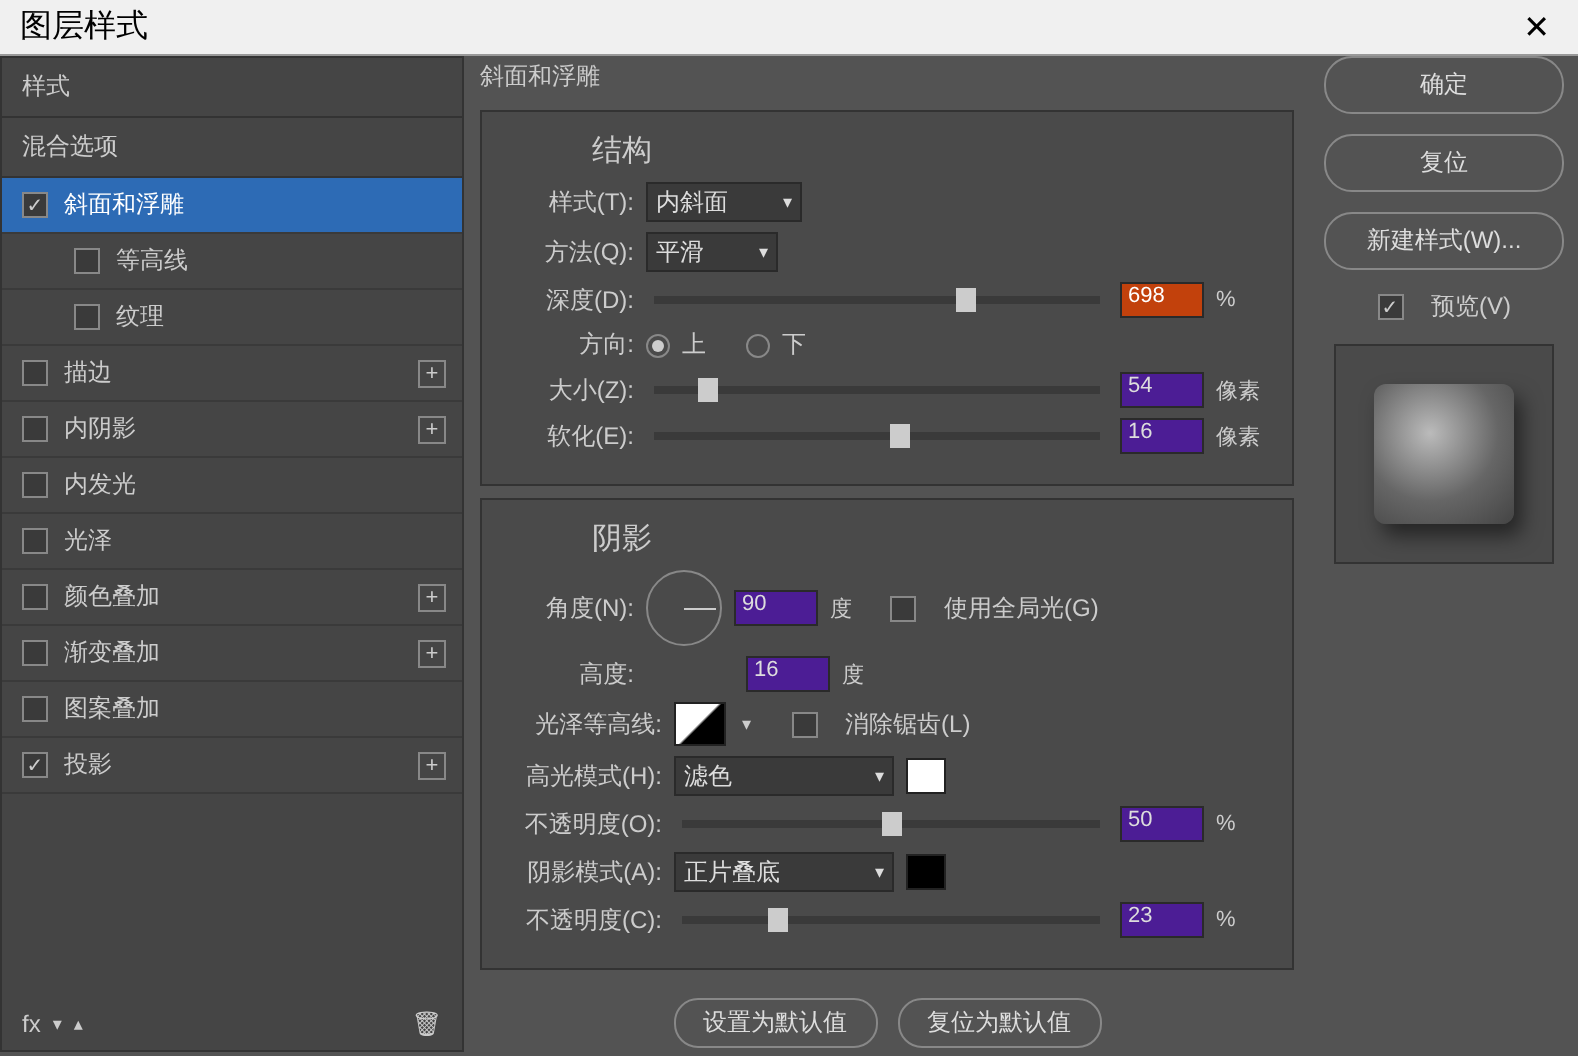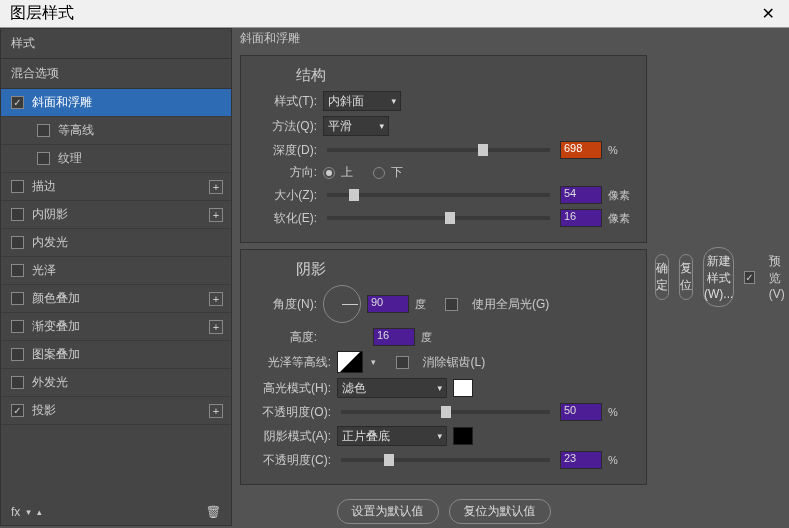--- a/index.html
+++ b/index.html
@@ -32,21 +32,21 @@
 .unit { font-size: 11px; color: #ccc; width: 26px; }
 .radio { width: 12px; height: 12px; border: 1px solid #888; border-radius: 50%; display: inline-flex; align-items: center; justify-content: center; }
 .radio.checked::after { content: ""; width: 6px; height: 6px; background: #ccc; border-radius: 50%; }
 .angle-dial { width: 38px; height: 38px; border: 1px solid #888; border-radius: 50%; position: relative; }
 .angle-dial::after { content: ""; position: absolute; width: 16px; height: 1px; background: #ccc; top: 50%; left: 50%; transform-origin: left; }
 .swatch { width: 20px; height: 18px; border: 1px solid #222; }
 .curve-swatch { width: 26px; height: 22px; border: 1px solid #222; background: linear-gradient(135deg, #fff 0%, #fff 48%, #000 52%, #000 100%); margin-right: 2px;}
 .curve-caret { font-size: 9px; color: #ccc; }
 .btn-row { display: flex; gap: 10px; justify-content: center; padding: 8px 0; }
 .pill-btn { border: 1px solid #888; border-radius: 12px; padding: 3px 14px; font-size: 12px; color: #ddd; background: transparent; cursor: pointer; }
-.right-panel { width: 134px; display: flex; flex-direction: row; align-items: center; gap: 10px; }
+.right-panel { width: 134px; display: flex; flex-direction: column; align-items: center; gap: 10px; }
 .right-btn { width: 120px; border: 1px solid #888; border-radius: 14px; padding: 5px 0; text-align: center; font-size: 12px; color: #ddd; background: transparent; cursor: pointer; }
 .preview-row { display: flex; align-items: center; gap: 6px; font-size: 12px; color: #ccc; }
 .preview-box { width: 110px; height: 110px; background: #4a4a4a; border: 1px solid #333; display: flex; align-items: center; justify-content: center; }
 .preview-sphere { width: 70px; height: 70px; border-radius: 6px; background: radial-gradient(circle at 40% 35%, #bbb, #666 55%, #444 100%); box-shadow: 4px 6px 10px rgba(0,0,0,0.5); }
 </style>
 </head>
 <body>
 
 <div class="titlebar">
   <span>图层样式</span>
@@ -97,24 +97,20 @@
         <div class="style-row">
           <span class="chk"></span>
           <span>渐变叠加</span>
           <span class="plus-box">+</span>
         </div>
         <div class="style-row">
           <span class="chk"></span>
           <span>图案叠加</span>
         </div>
         <div class="style-row">
-          <span class="chk"></span>
-          <span>外发光</span>
-        </div>
-        <div class="style-row">
           <span class="chk checked"></span>
           <span>投影</span>
           <span class="plus-box">+</span>
         </div>
       </div>
     <div class="left-footer">
       <span>fx</span>
       <span style="font-size:9px;">▾</span>
       <span style="font-size:9px;">▴</span>
       <span class="trash">🗑</span>

